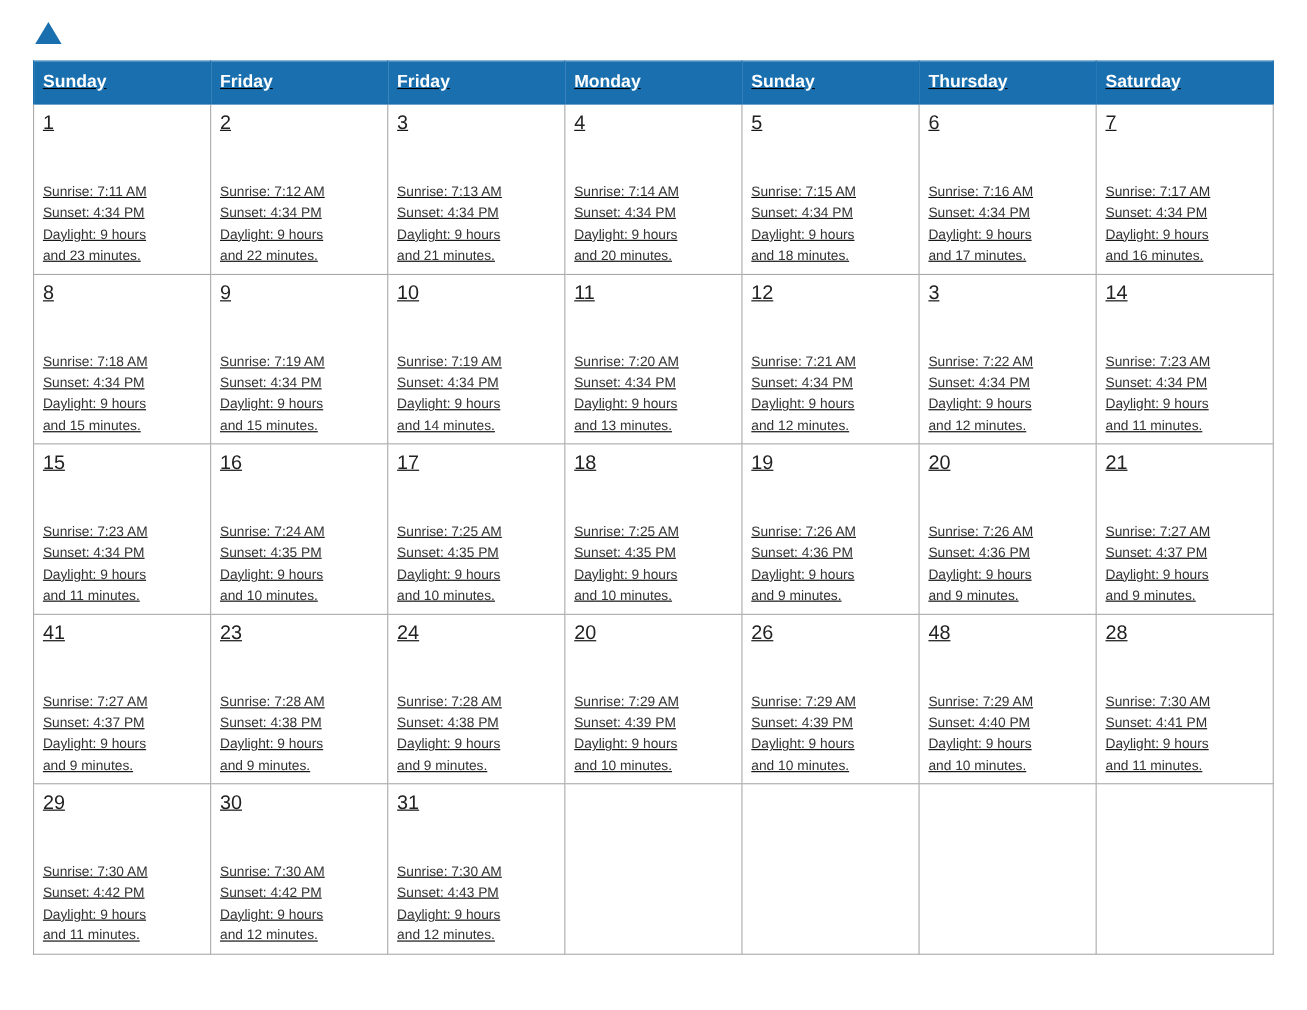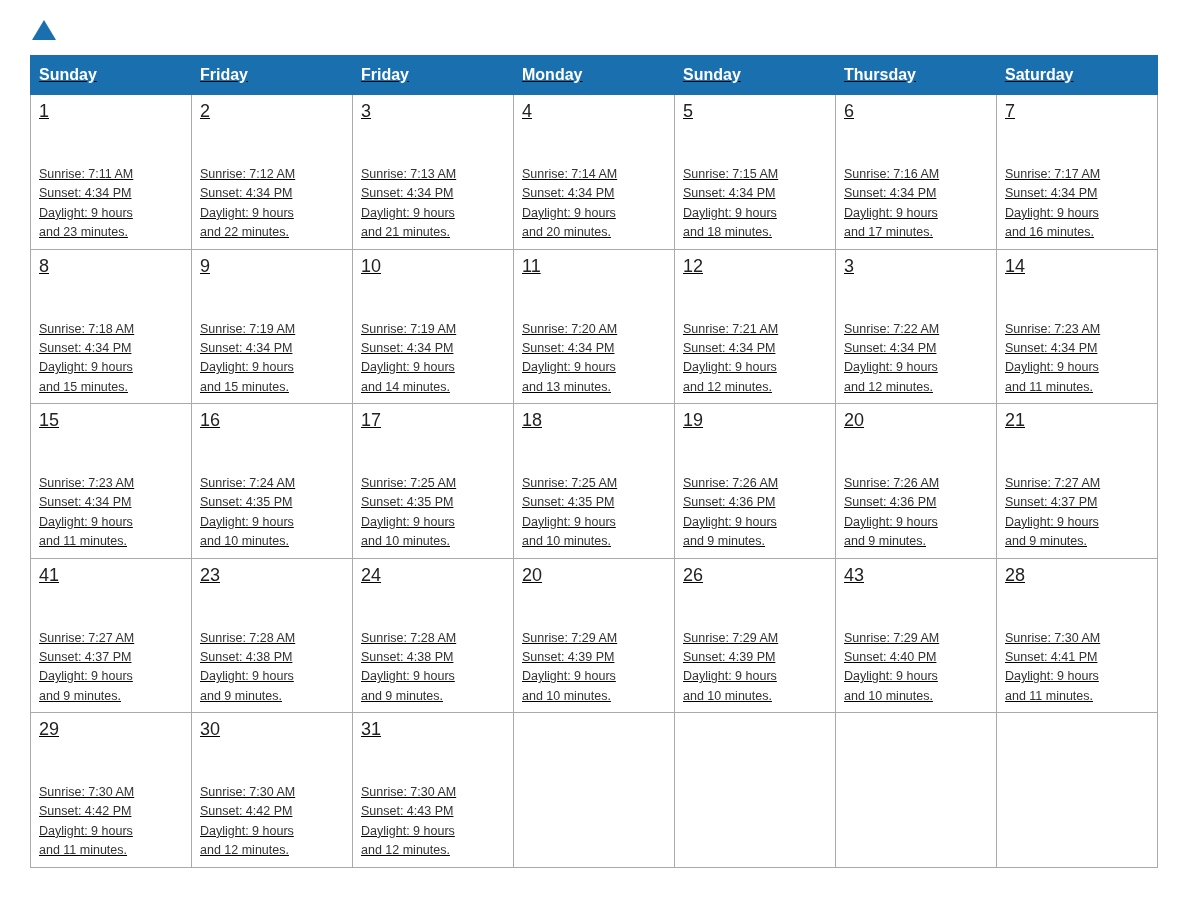--- a/index.html
+++ b/index.html
@@ -234,21 +234,21 @@
         </td>
         <td>
           <div class="day-number">20</div>
           <div class="day-info">Sunrise: 7:29 AM<br>Sunset: 4:39 PM<br>Daylight: 9 hours<br>and 10 minutes.</div>
         </td>
         <td>
           <div class="day-number">26</div>
           <div class="day-info">Sunrise: 7:29 AM<br>Sunset: 4:39 PM<br>Daylight: 9 hours<br>and 10 minutes.</div>
         </td>
         <td>
-          <div class="day-number">43</div>
+          <div class="day-number">48</div>
           <div class="day-info">Sunrise: 7:29 AM<br>Sunset: 4:40 PM<br>Daylight: 9 hours<br>and 10 minutes.</div>
         </td>
         <td>
           <div class="day-number">28</div>
           <div class="day-info">Sunrise: 7:30 AM<br>Sunset: 4:41 PM<br>Daylight: 9 hours<br>and 11 minutes.</div>
         </td>
       </tr>
       <tr>
         <td>
           <div class="day-number">29</div>

